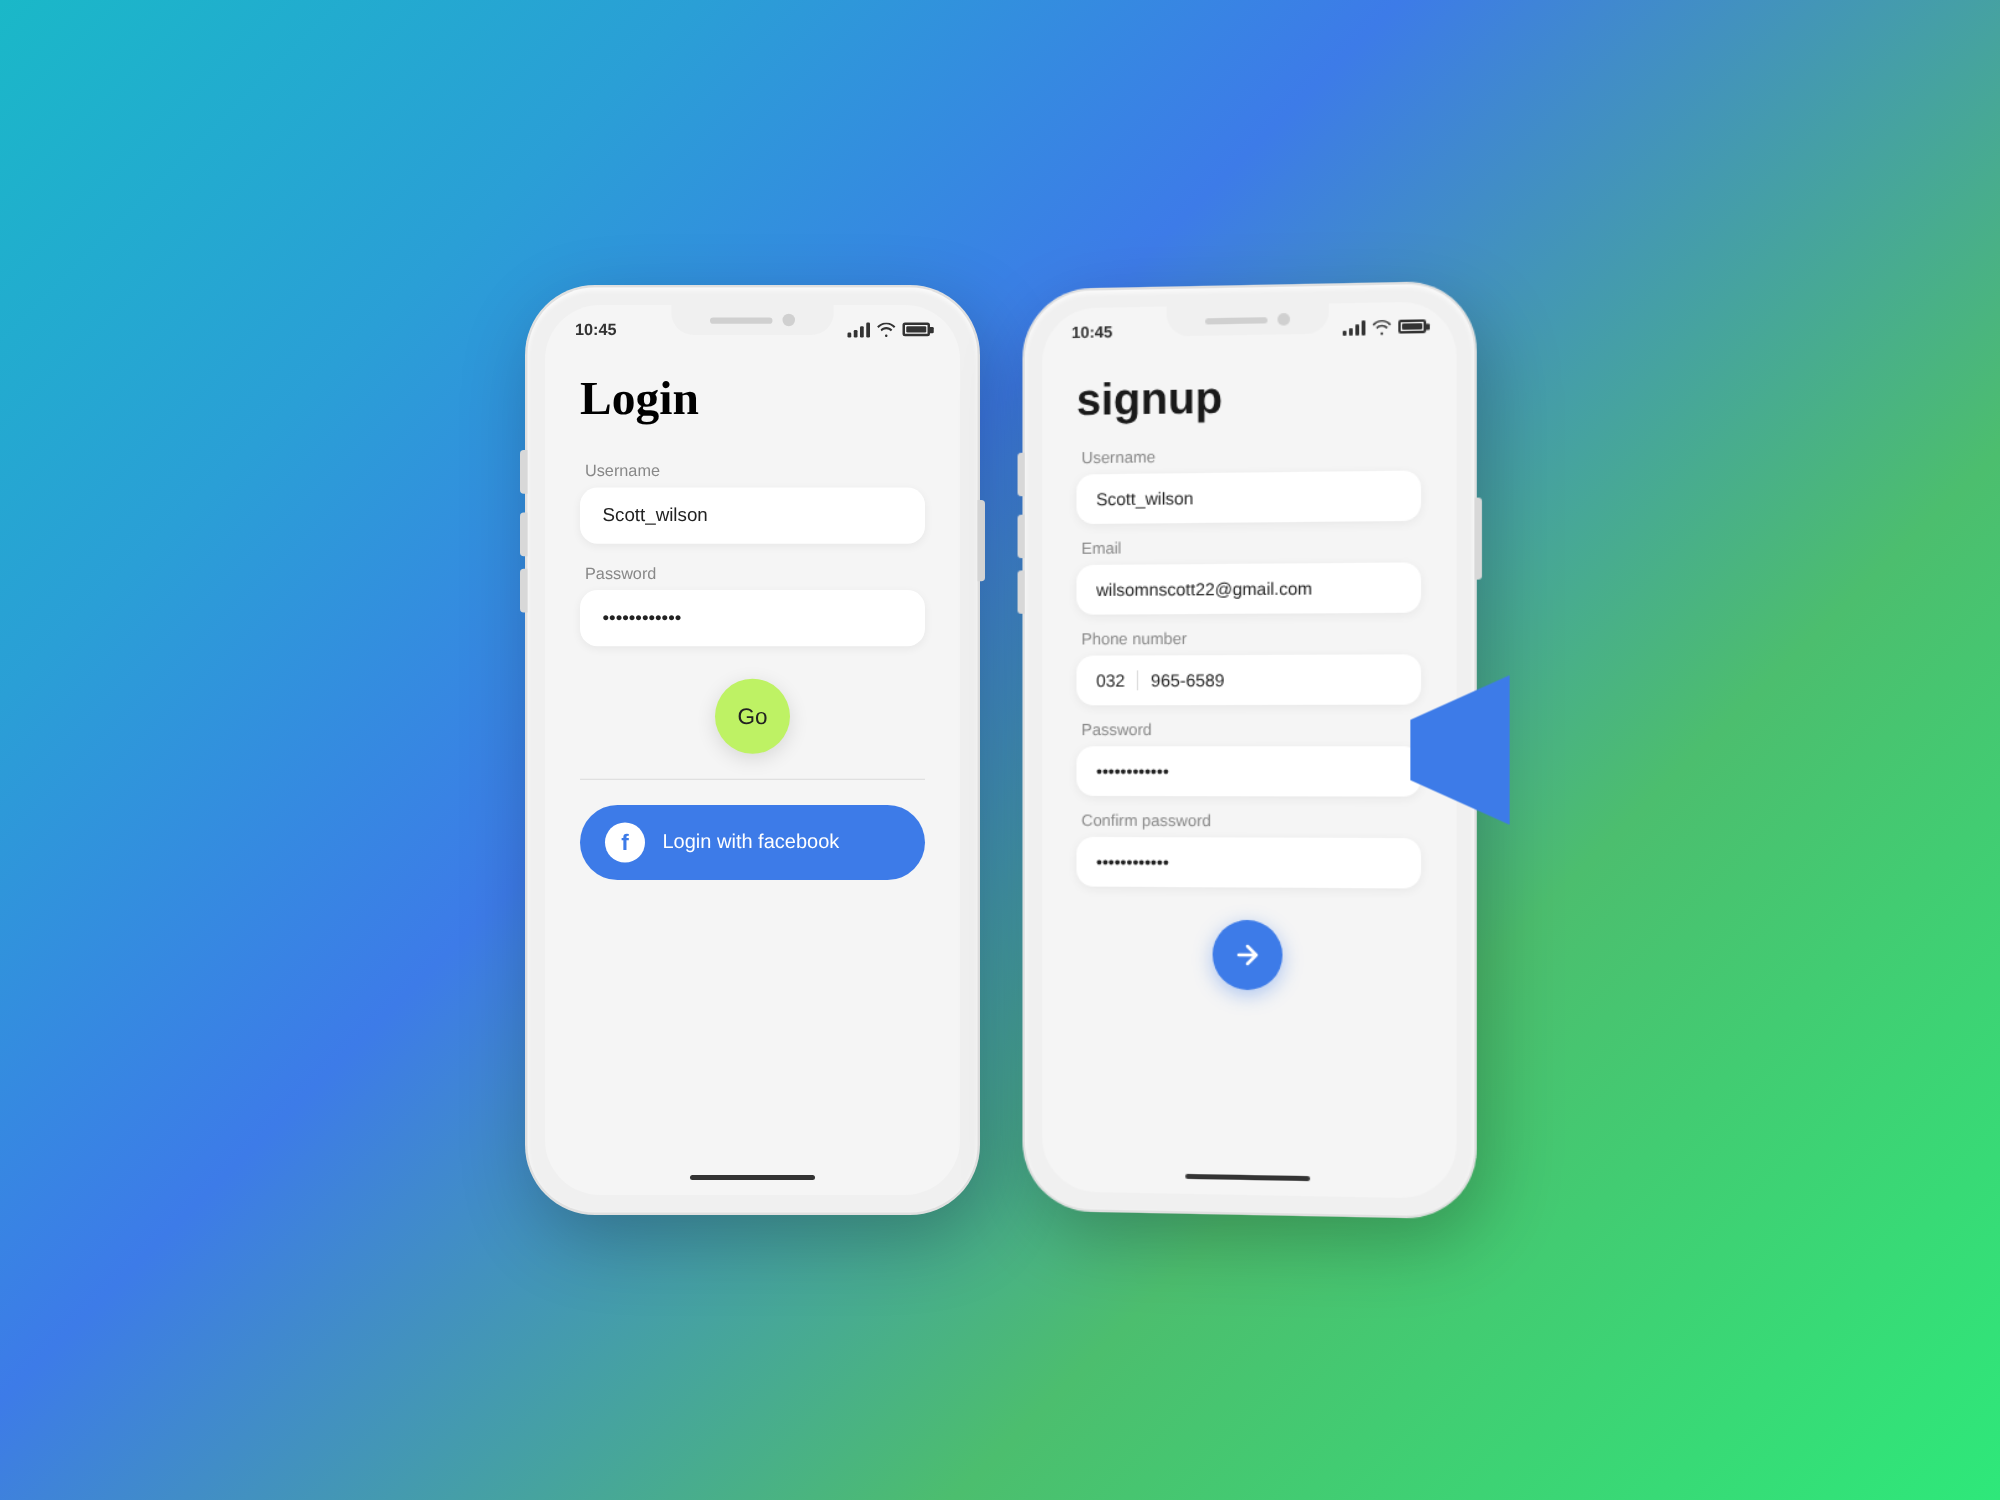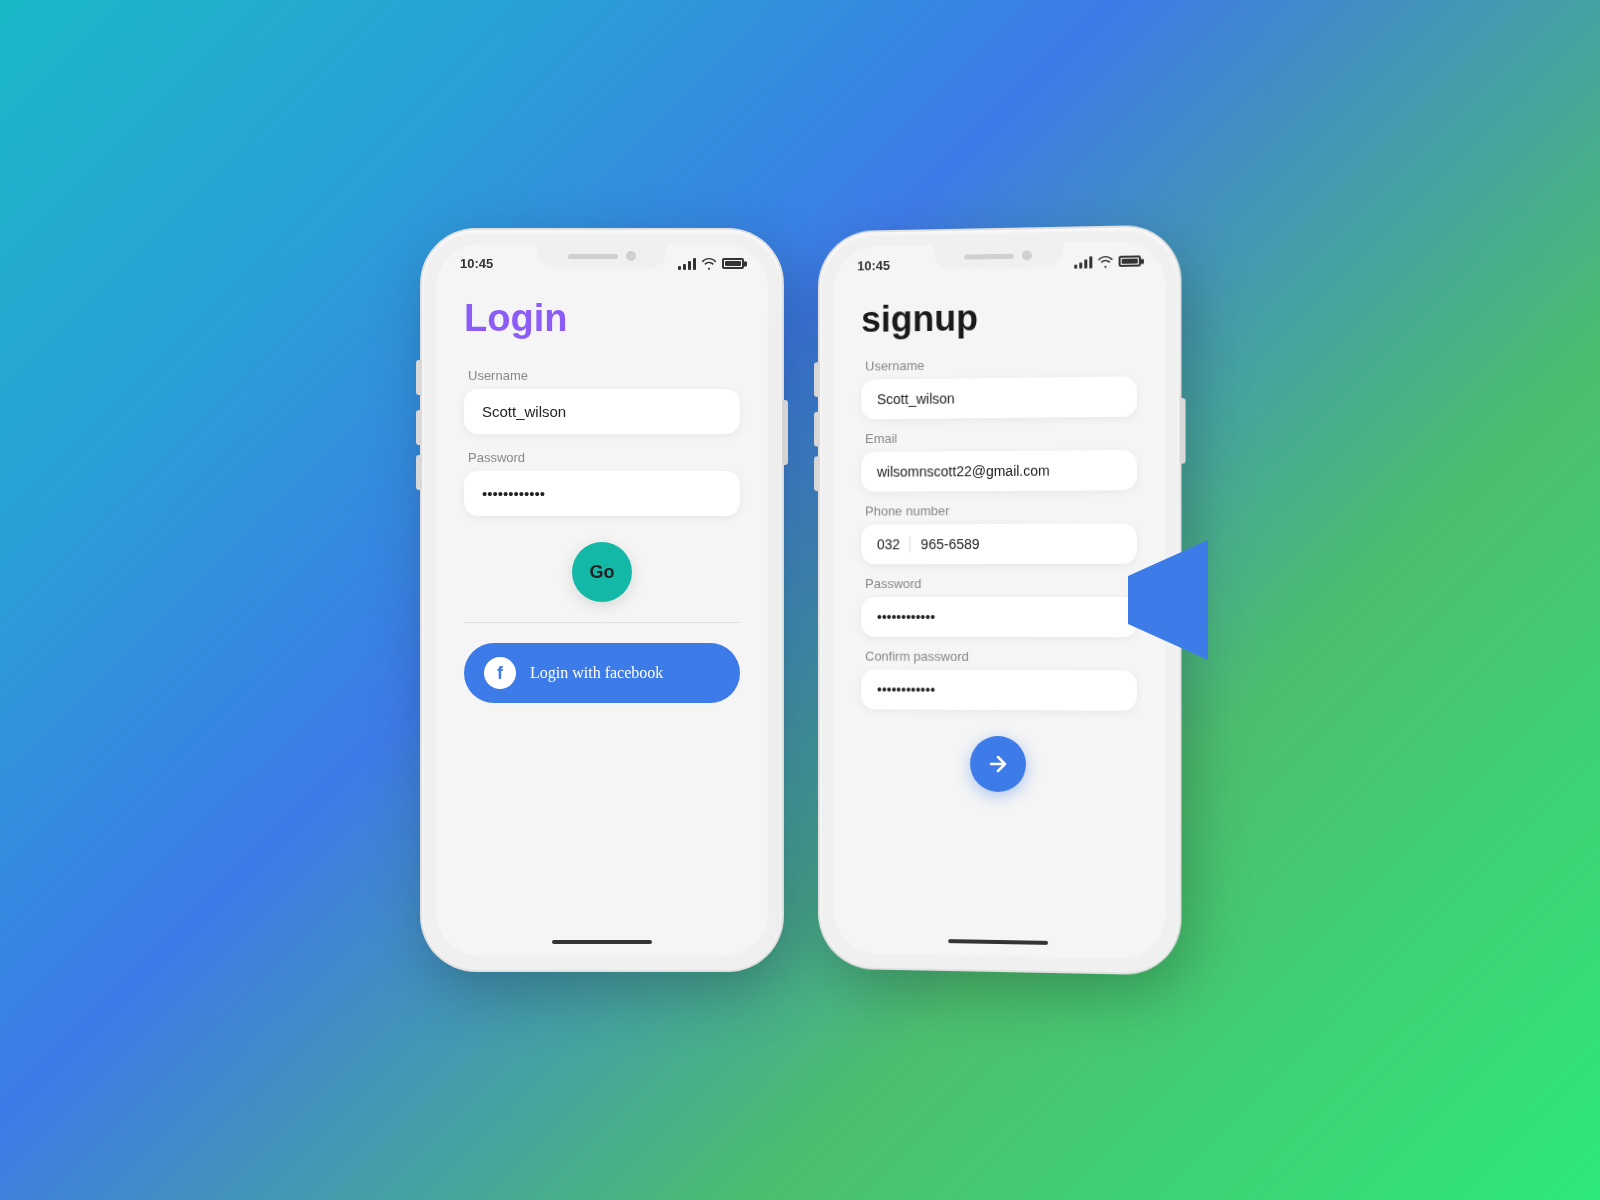--- a/index.html
+++ b/index.html
@@ -183,22 +183,23 @@
       width: 100px;
       height: 4px;
       background: #333;
       border-radius: 2px;
     }
 
     
     .page-title {
       font-size: 38px;
       font-weight: 700;
-      color: #8b5cf6;
+      color: #000000;
       margin-bottom: 28px;
+      font-family: Liberation Serif, serif;
     }
 
     .page-title-signup {
       font-size: 36px;
       font-weight: 700;
       color: #1a1a1a;
       margin-bottom: 18px;
     }
 
     .field-label {
@@ -254,28 +255,28 @@
     .phone-number {
       font-size: 14px;
       color: #222;
     }
 
     
     .go-button {
       width: 60px;
       height: 60px;
       border-radius: 50%;
-      background: #14b8a6;
+      background: #bef264;
       box-shadow: 0 4px 16px rgba(0,0,0,0.12);
       display: flex;
       align-items: center;
       justify-content: center;
       margin: 10px auto 20px;
       font-size: 18px;
-      font-weight: 700;
+      font-weight: 400;
       color: #222;
       cursor: pointer;
       border: none;
     }
 
     
     .arrow-button {
       width: 56px;
       height: 56px;
       border-radius: 50%;
@@ -330,21 +331,20 @@
       font-size: 18px;
       font-weight: 900;
       color: #3d7be8;
       flex-shrink: 0;
     }
 
     .facebook-btn-text {
       font-size: 16px;
       color: white;
       font-weight: 500;
-      font-family: Liberation Serif, serif;
     }
 
     .google-btn {
       width: 100%;
       background: white;
       border: none;
       border-radius: 30px;
       padding: 14px 20px;
       display: flex;
       align-items: center;

